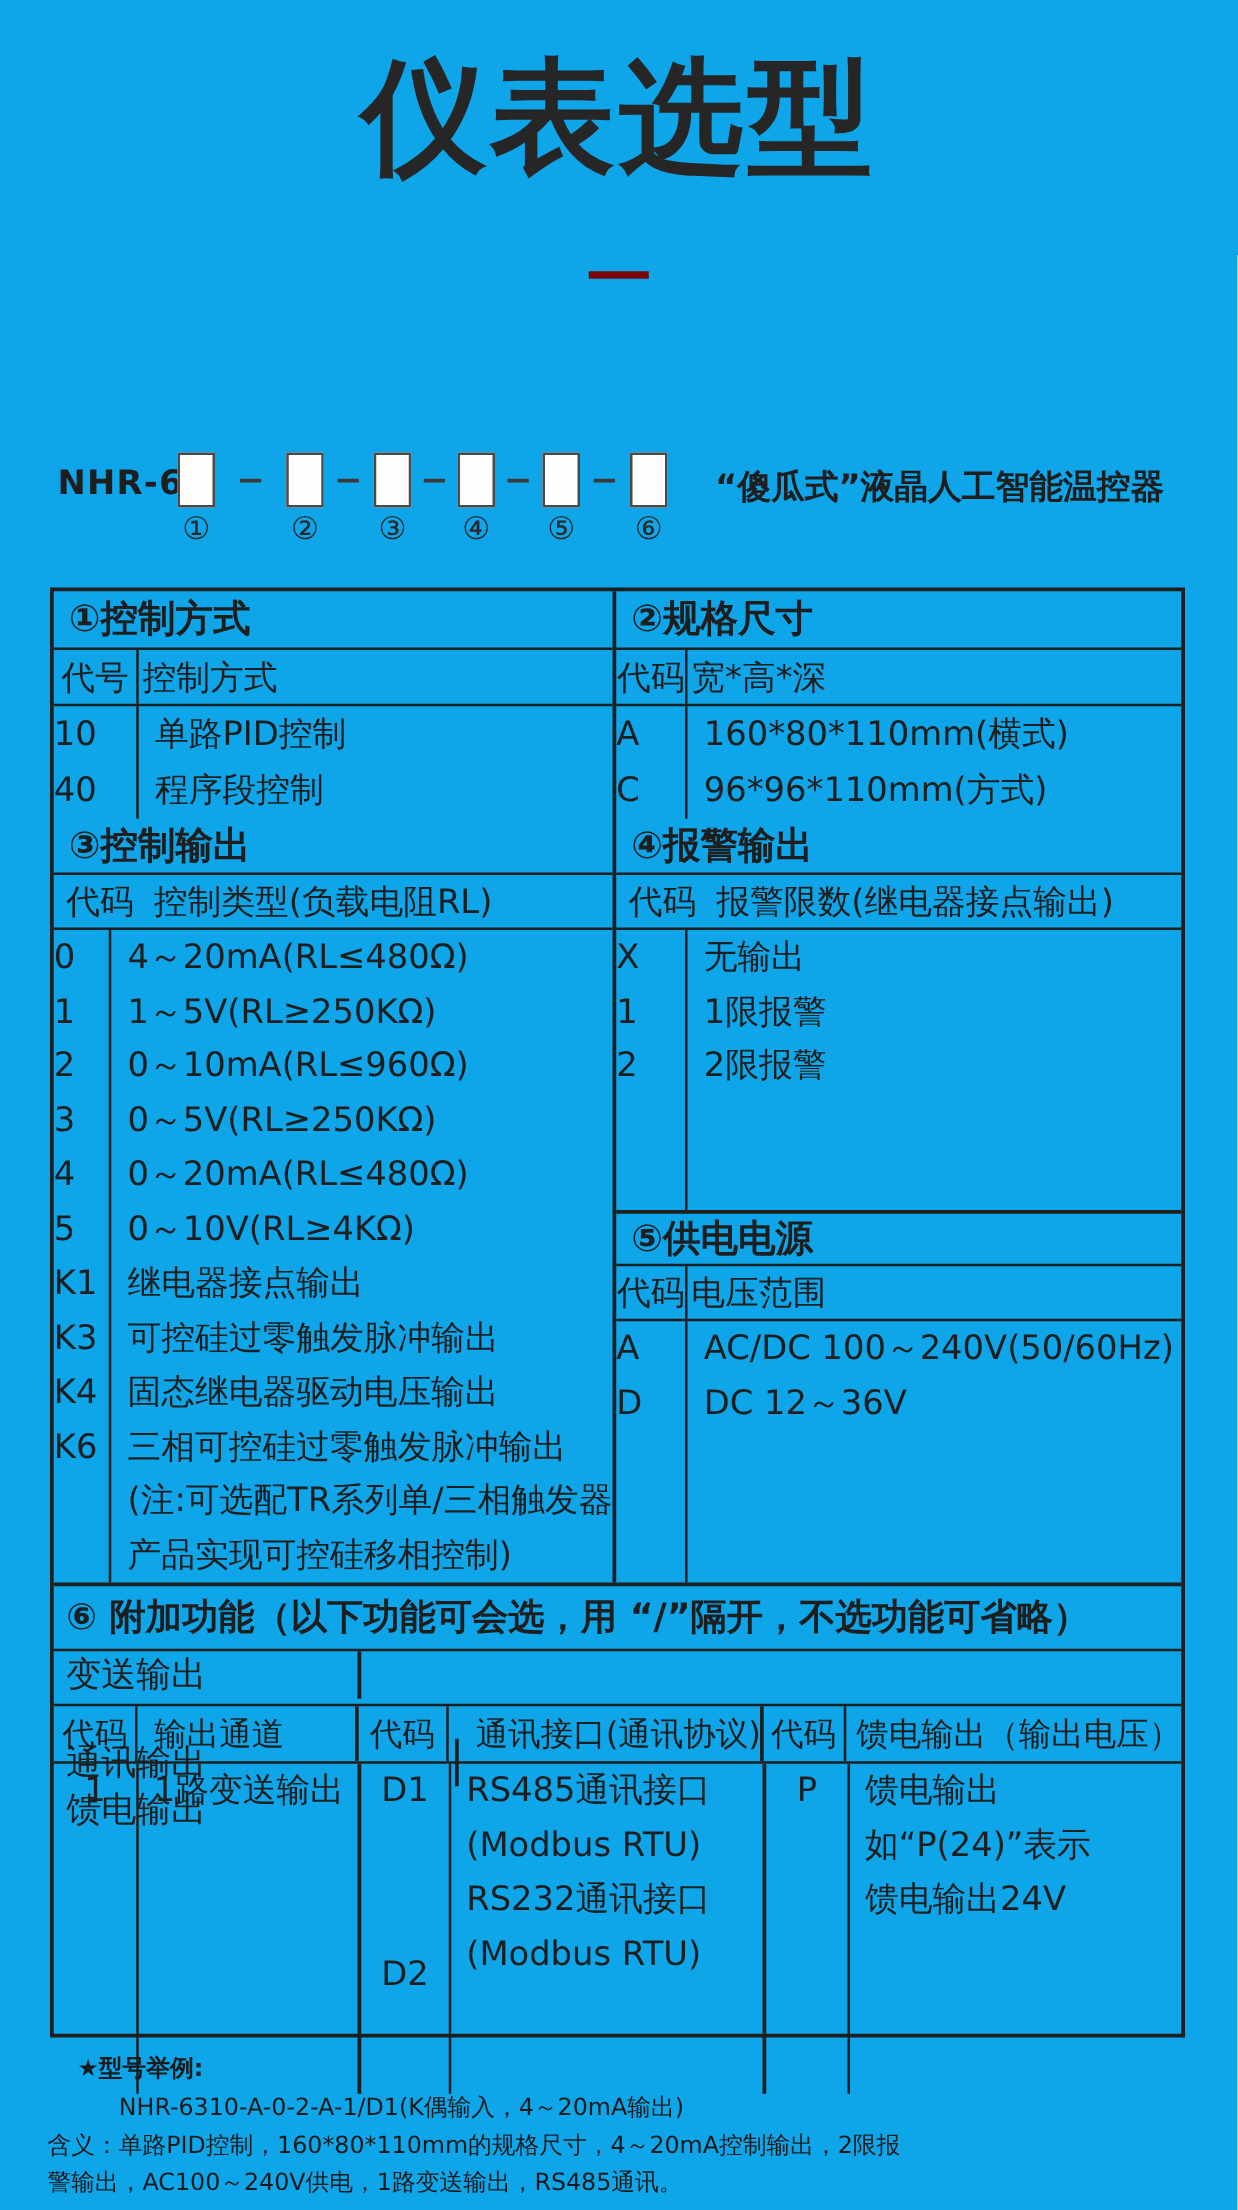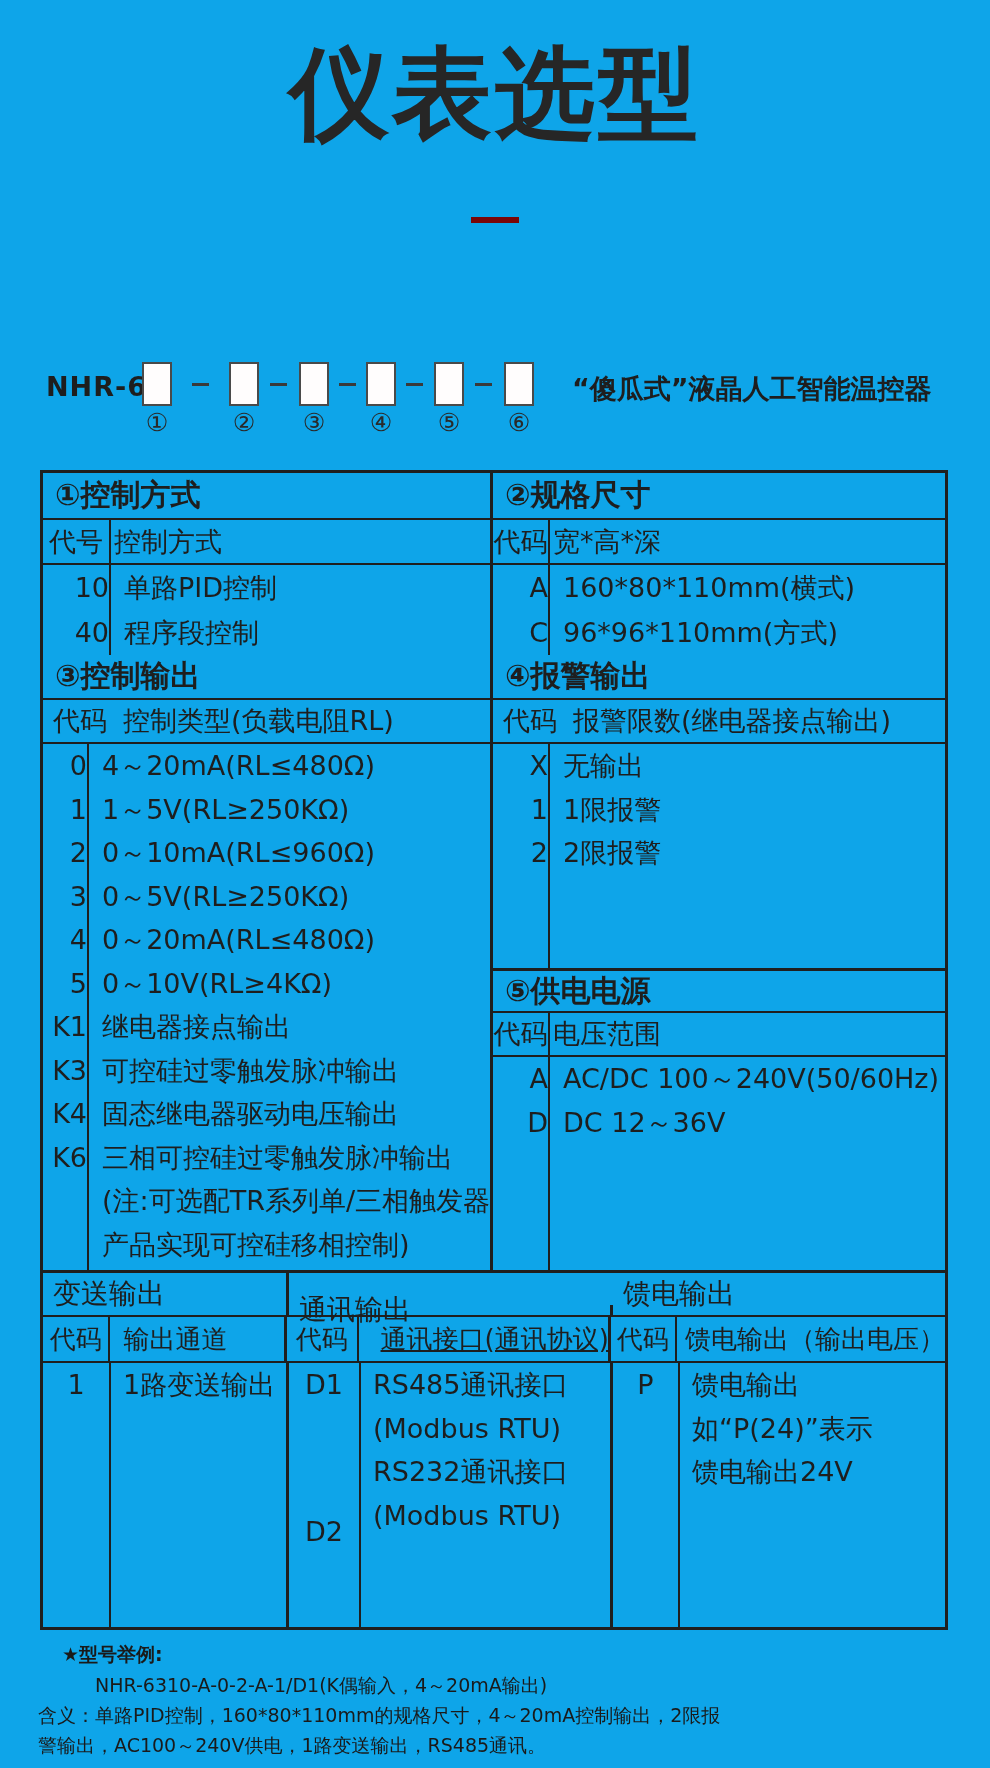--- a/index.html
+++ b/index.html
@@ -28,40 +28,40 @@
   .bt3{border-top:3px solid #1f1f1f;}
   .colhdr{display:flex;border-bottom:2px solid #1f1f1f;box-sizing:border-box;font-size:27px;}
   .colhdr-single{display:flex;align-items:center;padding-left:10px;font-size:27px;
                  border-bottom:2px solid #1f1f1f;box-sizing:border-box;}
   .colhdr-single .gap{margin-left:16px;}
   .codecell{border-right:2px solid #1f1f1f;box-sizing:border-box;display:flex;align-items:center;justify-content:center;}
   .desccell{padding-left:3px;display:flex;align-items:center;}
   .w68{width:68px;}.w57{width:57px;}
   .dataflex{display:flex;font-size:27px;}
   .fill{flex:1;}
-  .codecol{display:flex;flex-direction:column;text-align:right;border-right:2px solid #1f1f1f;box-sizing:border-box;}
+  .codecol{display:flex;flex-direction:column;text-align:left;border-right:2px solid #1f1f1f;box-sizing:border-box;}
   .desccol{display:flex;flex-direction:column;padding-left:13px;flex:1;}
   .ln45{height:45px;line-height:45px;}
   .ln43{height:43.5px;line-height:43.5px;white-space:nowrap;}
 
   
   .sec6{border-top:3px solid #1f1f1f;flex:1;display:flex;flex-direction:column;box-sizing:border-box;}
   .hdr6{height:52px;font-size:29px;font-weight:700;display:flex;align-items:center;padding-left:10px;
         border-bottom:2px solid #1f1f1f;box-sizing:border-box;white-space:nowrap;}
-  .grprow{display:flex;height:44px;border-bottom:2px solid #1f1f1f;box-sizing:border-box;font-size:28px;}
+  .grprow{display:flex;height:44px;border-bottom:2px solid #1f1f1f;box-sizing:border-box;font-size:28px;flex-direction:column;}
   .grprow>div{display:flex;align-items:center;padding-left:10px;box-sizing:border-box;}
   .g1{width:246px;border-right:3px solid #1f1f1f;}
   .g2{width:324px;border-right:3px solid #1f1f1f;margin-top:32px;}
   .g3{flex:1;}
   .colhdr6{display:flex;height:46px;border-bottom:2px solid #1f1f1f;box-sizing:border-box;font-size:26px;white-space:nowrap;}
   .colhdr6>div{display:flex;align-items:center;box-sizing:border-box;}
   .c6a{width:68px;justify-content:center;border-right:2px solid #1f1f1f;}
   .c6b{width:178px;padding-left:13px;border-right:3px solid #1f1f1f;}
   .c6c{width:72px;justify-content:center;border-right:2px solid #1f1f1f;}
-  .c6d{width:252px;padding-left:22px;border-right:3px solid #1f1f1f;text-decoration:underline;}
+  .c6d{width:252px;padding-left:22px;border-right:3px solid #1f1f1f;}
   .c6e{width:67px;justify-content:center;border-right:2px solid #1f1f1f;}
   .c6f{flex:1;padding-left:8px;}
   .data6{flex:1;display:flex;font-size:27px;}
   .data6>div{box-sizing:border-box;display:flex;flex-direction:column;}
   .d6a{width:68px;text-align:center;border-right:2px solid #1f1f1f;}
   .d6b{width:178px;padding-left:12px;border-right:3px solid #1f1f1f;}
   .d6c{width:72px;text-align:center;border-right:2px solid #1f1f1f;gap:30px;}
   .d6d{width:252px;padding-left:12px;border-right:3px solid #1f1f1f;}
   .d6e{width:67px;text-align:center;border-right:2px solid #1f1f1f;}
   .d6f{flex:1;padding-left:12px;}
@@ -203,20 +203,21 @@
           </div>
           <div class="desccol">
             <div class="ln43">AC/DC 100～240V(50/60Hz)</div>
             <div class="ln43">DC 12～36V</div>
           </div>
         </div>
       </div>
     </div>
 
     <div class="sec6">
+      <div class="hdr6">⑥ 附加功能（以下功能可会选，用 “/”隔开，不选功能可省略）</div>
       <div class="grprow">
         <div class="g1">变送输出</div>
         <div class="g2">通讯输出</div>
         <div class="g3">馈电输出</div>
       </div>
       <div class="colhdr6">
         <div class="c6a">代码</div>
         <div class="c6b">输出通道</div>
         <div class="c6c">代码</div>
         <div class="c6d">通讯接口(通讯协议)</div>

